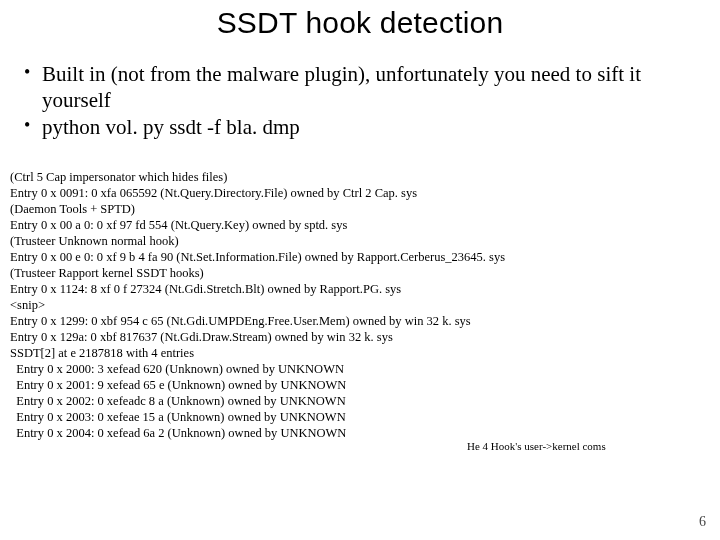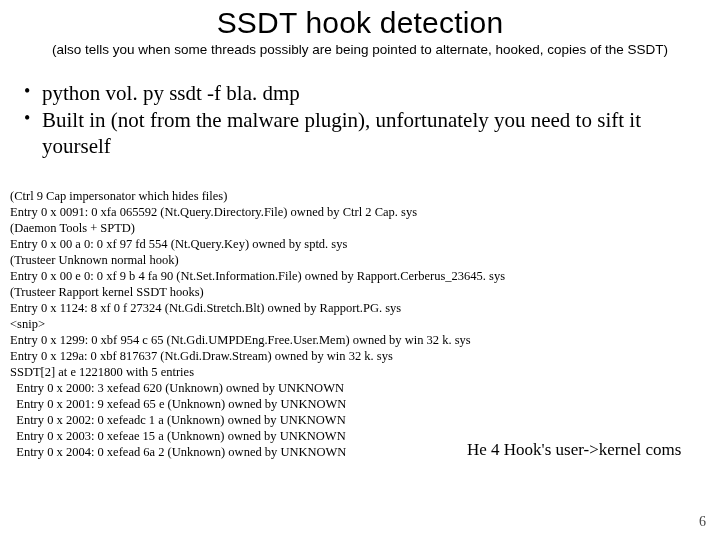--- a/index.html
+++ b/index.html
@@ -56,60 +56,59 @@
     font-family: "Times New Roman", Times, serif;
     font-size: 12.5px;
     line-height: 1.28;
     white-space: pre;
   }
   .annot {
     position: absolute;
     left: 467px;
     top: 440px;
     font-family: "Times New Roman", Times, serif;
-    font-size: 17px;
+    font-size: 11px;
   }
   .pagenum {
     position: absolute;
     right: 14px;
     bottom: 10px;
     font-family: "Times New Roman", Times, serif;
     font-size: 14px;
     color: #444;
   }
 </style>
 </head>
 <body>
 
 <div class="slide">
 
   <div class="title">SSDT hook detection</div>
 
-  <div class="subtitle">(also tells you when some threads possibly are being pointed to alternate, hooked, copies of the SSDT)</div>
 
   <ul class="bullets">
+    <li><span>Built in (not from the malware plugin), unfortunately you need to sift it yourself</span></li>
     <li><span>python vol. py ssdt -f bla. dmp</span></li>
-    <li><span>Built in (not from the malware plugin), unfortunately you need to sift it yourself</span></li>
   </ul>
 
-  <div class="codeblock"><span>(Ctrl 9 Cap impersonator which hides files)</span>
+  <div class="codeblock"><span>(Ctrl 5 Cap impersonator which hides files)</span>
 <span>Entry 0 x 0091: 0 xfa 065592 (Nt.Query.Directory.File) owned by Ctrl 2 Cap. sys</span>
 <span>(Daemon Tools + SPTD)</span>
 <span>Entry 0 x 00 a 0: 0 xf 97 fd 554 (Nt.Query.Key) owned by sptd. sys</span>
 <span>(Trusteer Unknown normal hook)</span>
 <span>Entry 0 x 00 e 0: 0 xf 9 b 4 fa 90 (Nt.Set.Information.File) owned by Rapport.Cerberus_23645. sys</span>
 <span>(Trusteer Rapport kernel SSDT hooks)</span>
 <span>Entry 0 x 1124: 8 xf 0 f 27324 (Nt.Gdi.Stretch.Blt) owned by Rapport.PG. sys</span>
 <span>&lt;snip&gt;</span>
 <span>Entry 0 x 1299: 0 xbf 954 c 65 (Nt.Gdi.UMPDEng.Free.User.Mem) owned by win 32 k. sys</span>
 <span>Entry 0 x 129a: 0 xbf 817637 (Nt.Gdi.Draw.Stream) owned by win 32 k. sys</span>
-<span>SSDT[2] at e 1221800 with 5 entries</span>
+<span>SSDT[2] at e 2187818 with 4 entries</span>
 <span>  Entry 0 x 2000: 3 xefead 620 (Unknown) owned by UNKNOWN</span>
 <span>  Entry 0 x 2001: 9 xefead 65 e (Unknown) owned by UNKNOWN</span>
-<span>  Entry 0 x 2002: 0 xefeadc 1 a (Unknown) owned by UNKNOWN</span>
+<span>  Entry 0 x 2002: 0 xefeadc 8 a (Unknown) owned by UNKNOWN</span>
 <span>  Entry 0 x 2003: 0 xefeae 15 a (Unknown) owned by UNKNOWN</span>
 <span>  Entry 0 x 2004: 0 xefead 6a 2 (Unknown) owned by UNKNOWN</span></div>
 
   <div class="annot">He 4 Hook's user-&gt;kernel coms</div>
 
   <div class="pagenum">6</div>
 
 </div>
 
 </body></html>

